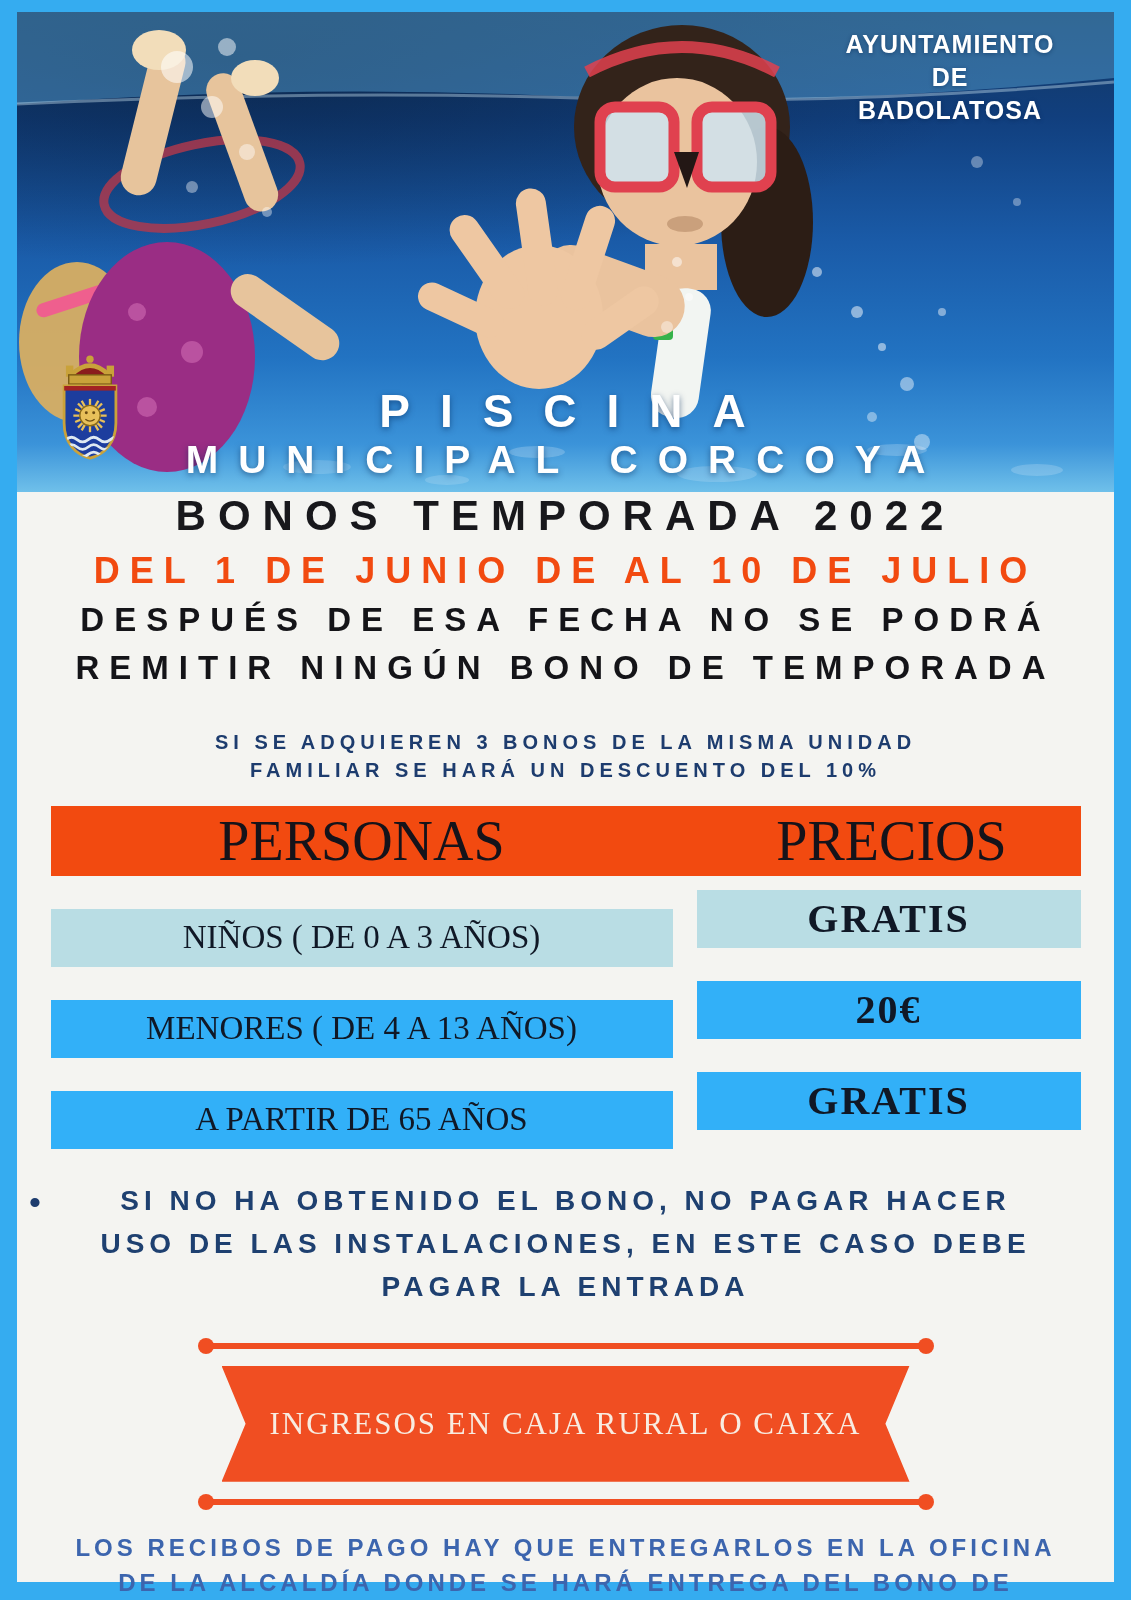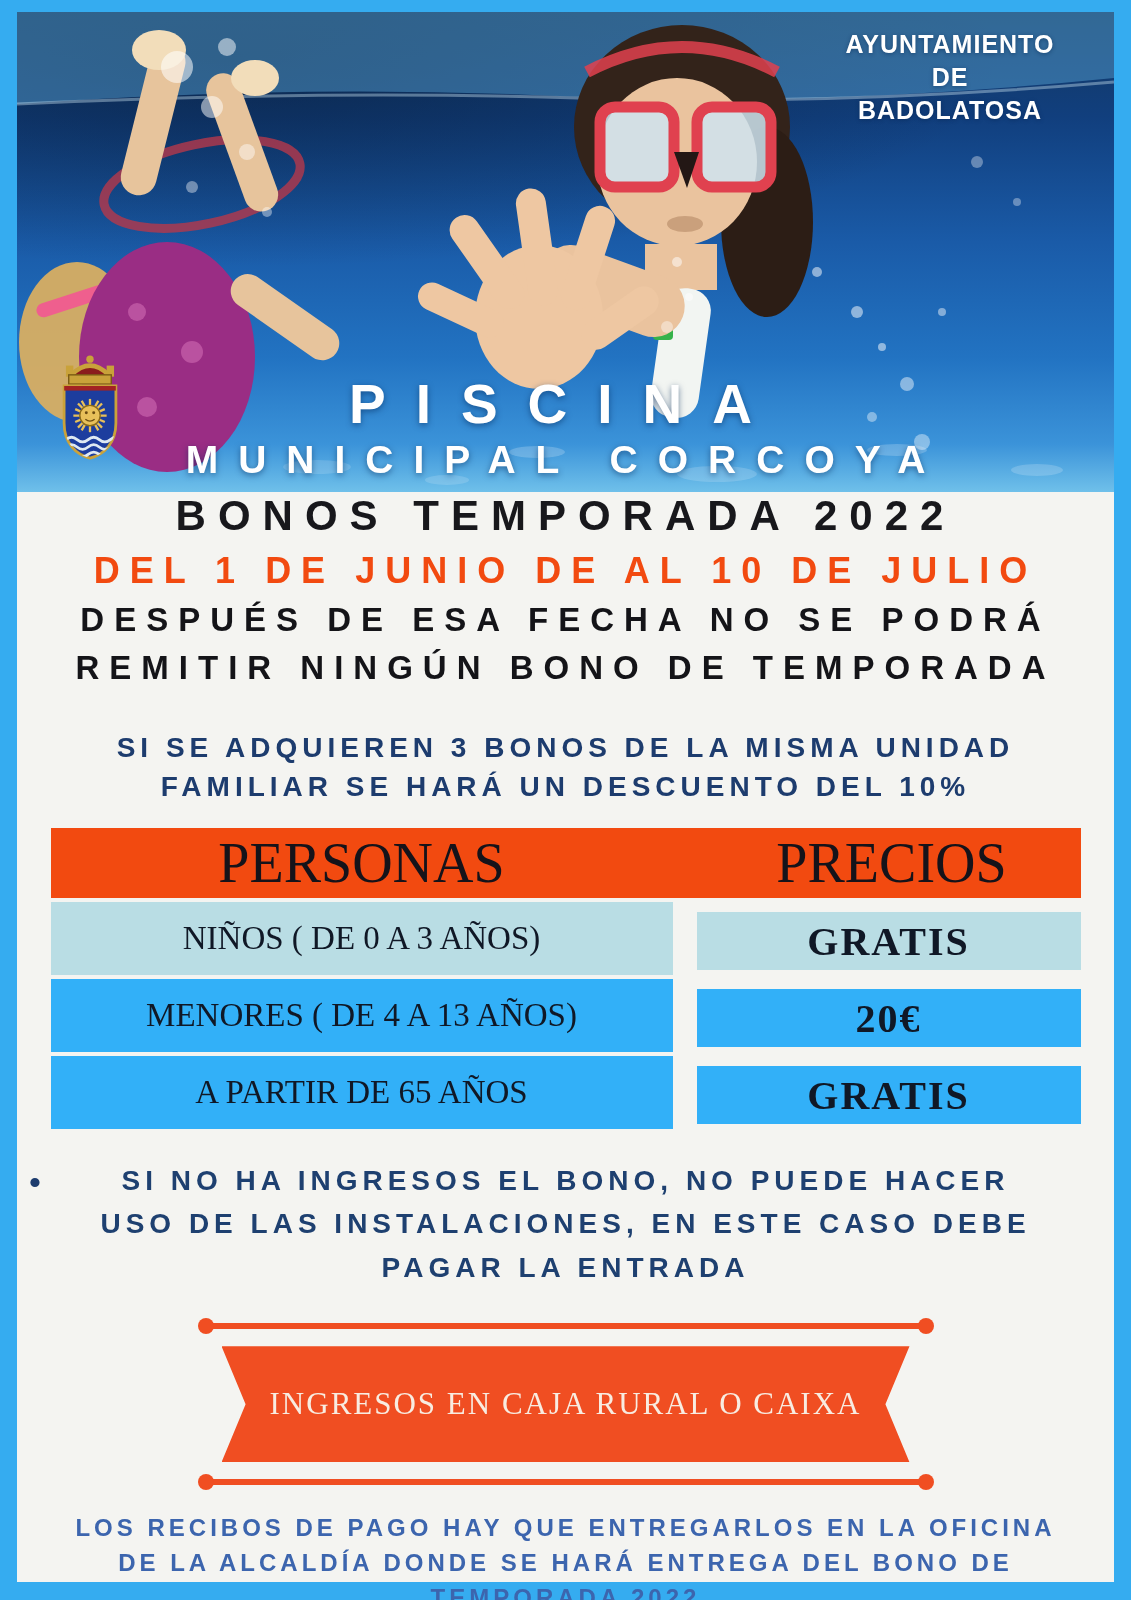--- a/index.html
+++ b/index.html
@@ -28,38 +28,38 @@
   .photo{position:relative;width:1097px;height:480px;overflow:hidden;background:#14532d;}
   .photo svg.scene{position:absolute;inset:0;display:block;}
   .org{
     position:absolute;top:16px;right:14px;width:300px;
     text-align:center;color:#fff;font-weight:bold;font-size:25px;line-height:1.32;
     letter-spacing:1px;text-shadow:0 1px 4px rgba(0,30,70,.45);
   }
   .crest{position:absolute;left:36px;top:340px;width:74px;height:116px;}
   .photo-title{position:absolute;left:0;width:100%;text-align:center;color:#fff;
     font-weight:bold;white-space:nowrap;text-shadow:0 2px 6px rgba(4,40,90,.55);}
-  .photo-title.t1{top:360px;font-size:55px;letter-spacing:30px;}
+  .photo-title.t1{top:372px;font-size:46px;letter-spacing:30px;margin-left:12px;}
   .photo-title.t2{top:426px;font-size:39px;letter-spacing:20px;}
   
   .line{white-space:nowrap;text-align:center;font-weight:bold;}
   .bonos{font-size:42px;letter-spacing:12px;color:var(--dark-text);}
   .dates{margin-top:10px;font-size:36px;letter-spacing:10px;color:var(--accent-orange);}
   .warning{margin-top:4px;font-size:33px;letter-spacing:10px;color:#141418;line-height:1.45;}
-  .discount{margin-top:36px;font-size:28px;letter-spacing:5px;color:var(--navy-text);line-height:1.4;}
+  .discount{margin-top:36px;font-size:20px;letter-spacing:5px;color:var(--navy-text);line-height:1.4;}
   
   .table{width:1030px;margin:22px auto 0 auto;}
   .t-head{display:flex;background:var(--accent-orange);height:70px;align-items:center;}
   .t-head .hc{font-family:"Liberation Serif",serif;color:#15131a;font-size:56px;text-align:center;}
   .t-head .hc.left{width:622px;}
   .t-head .hc.right{flex:1;padding-left:30px;}
   .t-row{display:flex;margin-top:4px;}
   .cell{display:flex;align-items:center;justify-content:center;
         font-family:"Liberation Serif",serif;color:var(--table-text);}
-  .cell.person{width:622px;height:73px;font-size:33px;}
+  .cell.person{width:622px;height:58px;font-size:33px;margin-top:29px;}
   .cell.price{width:384px;height:58px;margin-left:24px;font-size:40px;font-weight:bold;
               letter-spacing:2px;position:relative;top:10px;}
   .row-light{background:var(--table-light-row);}
   .row-bright{background:var(--table-bright-row);}
   
   .notice{position:relative;margin-top:30px;}
   .notice .bullet{position:absolute;left:12px;top:4px;font-size:34px;color:var(--navy-text);}
   .notice .nline{font-size:28px;letter-spacing:5px;color:#1e4070;line-height:1.55;}
   
   .ribbon{width:720px;margin:34px auto 0 auto;}
@@ -248,21 +248,21 @@
       <div class="cell price row-bright">20€</div>
     </div>
     <div class="t-row">
       <div class="cell person row-bright">A PARTIR DE 65 AÑOS</div>
       <div class="cell price row-bright">GRATIS</div>
     </div>
   </div>
 
   <div class="notice">
     <span class="bullet">•</span>
-    <div class="line nline">SI NO HA INGRESOS EL BONO, NO PUEDE HACER</div>
+    <div class="line nline">SI NO HA OBTENIDO EL BONO, NO PAGAR HACER</div>
     <div class="line nline">USO DE LAS INSTALACIONES, EN ESTE CASO DEBE</div>
     <div class="line nline">PAGAR LA ENTRADA</div>
   </div>
 
   <div class="ribbon">
     <div class="rod"></div>
     <div class="banner">
       <span class="rlabel">INGRESOS EN CAJA RURAL O CAIXA</span>
     </div>
     <div class="rod"></div>

